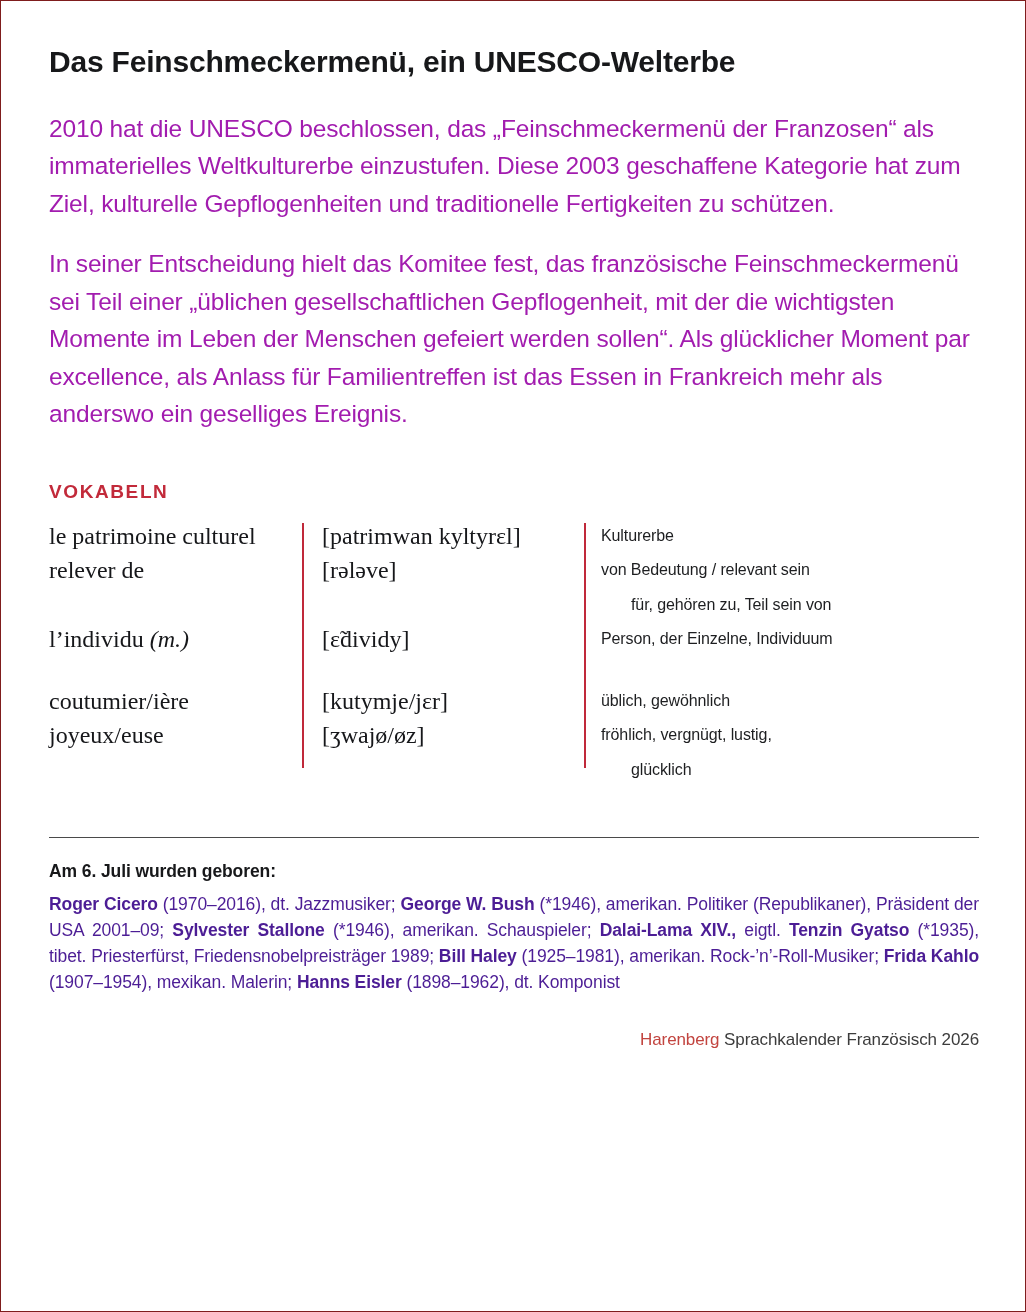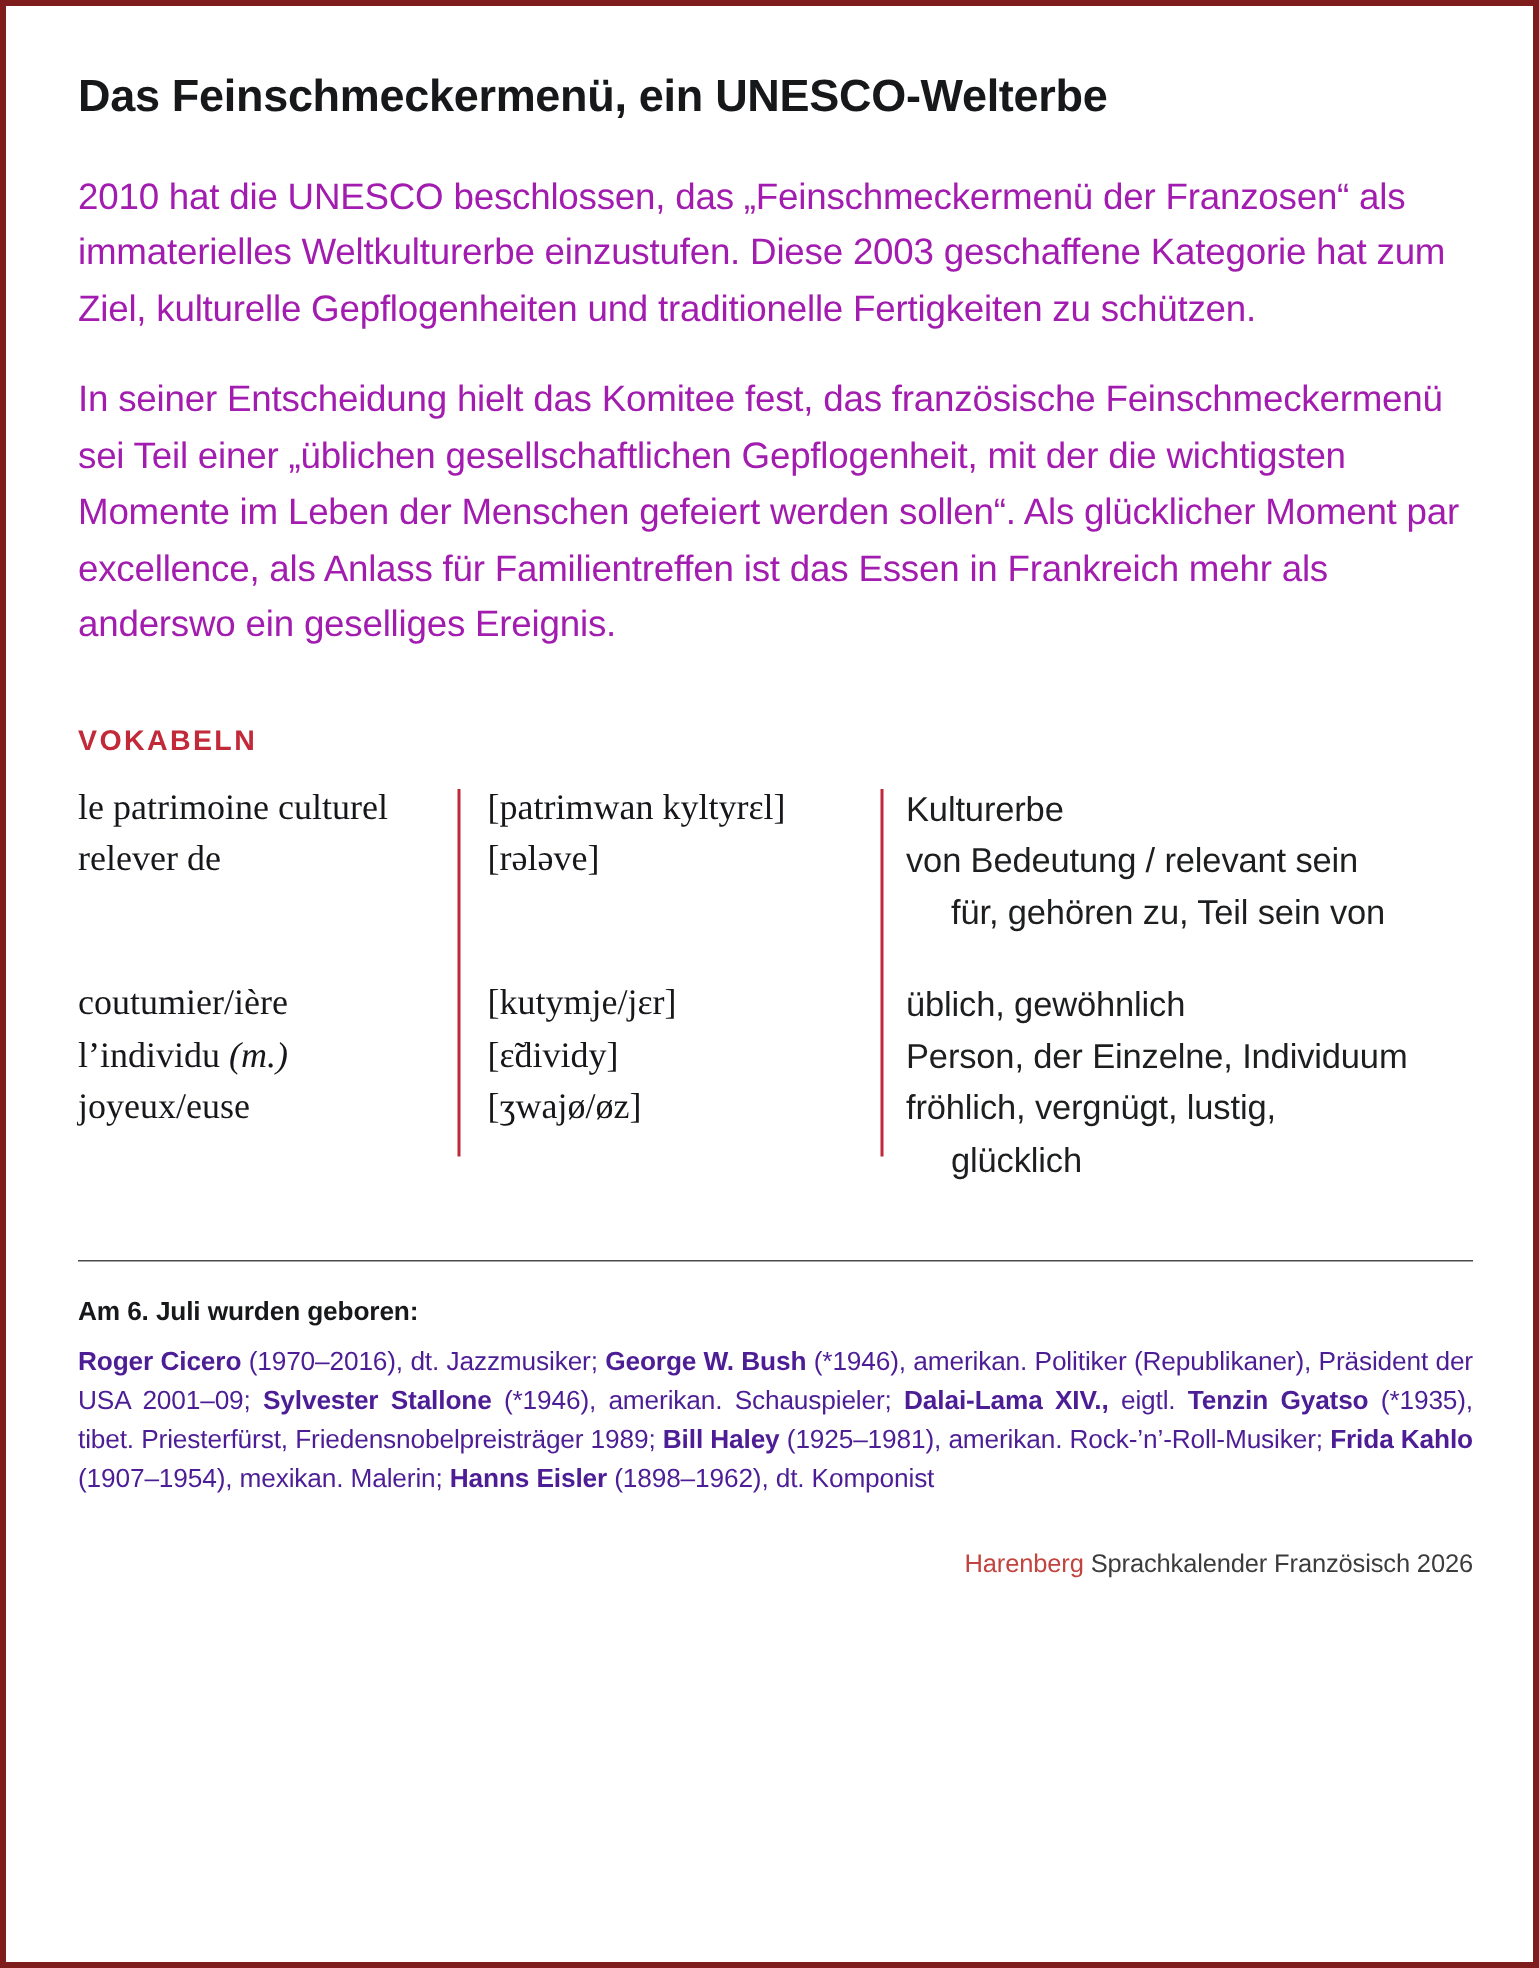--- a/index.html
+++ b/index.html
@@ -14,21 +14,21 @@
     color: #1a1a1a;
     overflow: hidden;
   }
 
   #page {
     position: relative;
     box-sizing: border-box;
     width: 1026px;
     height: 1312px;
     background: #ffffff;
-    border: 4px solid #7f1d1d;
+    border: 1px solid #7f1d1d;
     padding: 0;
   }
 
   .content {
     position: absolute;
     left: 48px;
     top: 0;
     width: 930px;
   }
 
@@ -109,21 +109,21 @@
     font-family: "Liberation Serif", serif;
     font-size: 24px;
     line-height: 34.5px;
     color: #16171a;
   }
   .col-de {
     flex: 1;
     box-sizing: border-box;
     padding-left: 17px;
     font-family: "Liberation Sans", sans-serif;
-    font-size: 23px;
+    font-size: 16px;
     line-height: 34.5px;
     color: #1d1e20;
     letter-spacing: -0.1px;
   }
   .col-de .cont {
     display: block;
     padding-left: 30px;
   }
   .gender { font-style: italic; }
 
@@ -189,31 +189,31 @@
           <div class="vocab-row">
             <div class="col-fr">le patrimoine culturel</div>
             <div class="col-ipa">[patrimwan kyltyrɛl]</div>
             <div class="col-de">Kulturerbe</div>
           </div>
           <div class="vocab-row">
             <div class="col-fr">relever de</div>
             <div class="col-ipa">[rələve]</div>
             <div class="col-de">von Bedeutung / relevant sein<span class="cont">für, gehören zu, Teil sein von</span></div>
           </div>
+          <div class="vocab-row">
+            <div class="col-fr">l’individu <span class="gender">(m.)</span></div>
+            <div class="col-ipa">[ɛ̃dividy]</div>
+            <div class="col-de">Person, der Einzelne, Individuum</div>
+          </div>
           <div class="vocab-row gap-before">
             <div class="col-fr">coutumier/ière</div>
             <div class="col-ipa">[kutymje/jɛr]</div>
             <div class="col-de">üblich, gewöhnlich</div>
           </div>
           <div class="vocab-row">
-            <div class="col-fr">l’individu <span class="gender">(m.)</span></div>
-            <div class="col-ipa">[ɛ̃dividy]</div>
-            <div class="col-de">Person, der Einzelne, Individuum</div>
-          </div>
-          <div class="vocab-row">
             <div class="col-fr">joyeux/euse</div>
             <div class="col-ipa">[ʒwajø/øz]</div>
             <div class="col-de">fröhlich, vergnügt, lustig,<span class="cont">glücklich</span></div>
           </div>
         </div>
     </div>
 
     <div class="hr-line"></div>
 
     <p class="birth-head">Am 6. Juli wurden geboren:</p>

